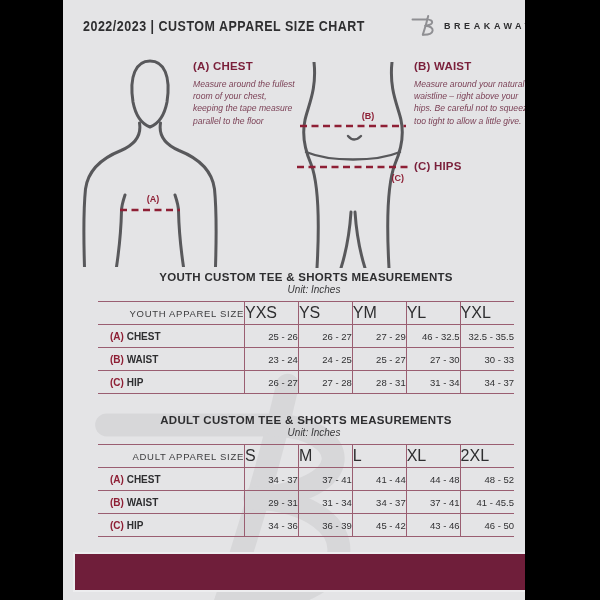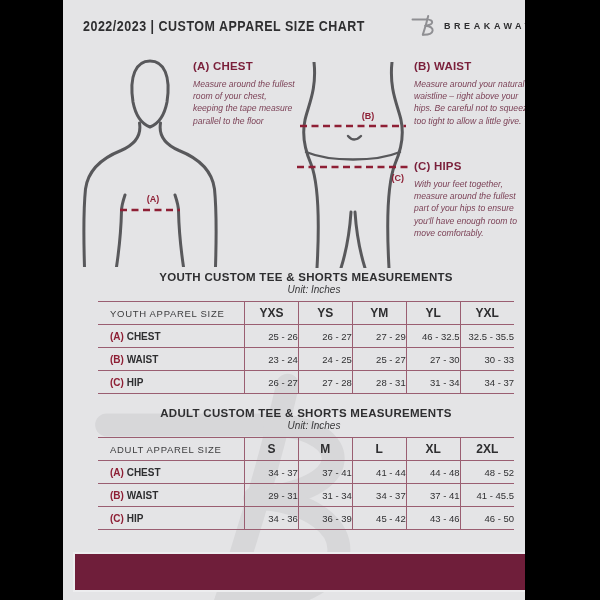--- a/index.html
+++ b/index.html
@@ -48,29 +48,29 @@
   .tbl-title{text-align:center;font-weight:bold;font-size:11.5px;color:#2e2e30;letter-spacing:.3px;margin:0;}
   .tbl-unit{text-align:center;font-style:italic;font-size:10px;color:#38383a;margin:1px 0 0 0;padding-left:16px;}
   table.size-table{
     width:416px;margin:6px auto 0 auto;border-collapse:collapse;table-layout:fixed;
     background:transparent;
   }
   .size-table tr{height:23px;}
   .size-table thead tr{border-top:1.5px solid #9a5e71;border-bottom:1.5px solid #9a5e71;}
   .size-table tbody tr{border-bottom:1.5px solid #9a5e71;}
   .size-table th+th,.size-table td+td{border-left:1.5px solid #9a5e71;}
-  .size-table th{font-size:12px;font-weight:bold;color:#2e2e30;text-align:center;padding:0;}
+  .size-table th{font-size:16px;font-weight:normal;color:#2e2e30;text-align:left;padding:0;}
   .size-table th.lblcol{
     width:134px;font-weight:normal;font-size:9.5px;letter-spacing:.7px;
-    text-align:left;padding-left:12px;color:#3c3c3e;
+    text-align:right;padding-left:12px;color:#3c3c3e;
   }
   .size-table td{font-size:9.5px;color:#303032;text-align:right;padding:0;}
   .size-table td.lbl{text-align:left;padding-left:12px;font-size:10px;font-weight:bold;color:#2e2e30;}
   .pfx{color:#8e1f35;font-weight:bold;}
-  .adult-block{margin-top:13px;}
+  .adult-block{margin-top:20px;}
   
   .footer-bar{
     position:absolute;left:10px;top:552px;width:451px;height:36px;
     background:#6f1e3a;border:2px solid #ededef;z-index:2;
   }
 </style>
 </head>
 <body>
 
 <div class="page">
@@ -127,21 +127,20 @@
   <div class="guide guide-chest">
     <p class="g-head">(A) CHEST</p>
     <p class="g-body">Measure around the fullest room of your chest, keeping the tape measure parallel to the floor</p>
   </div>
   <div class="guide guide-waist">
     <p class="g-head">(B) WAIST</p>
     <p class="g-body">Measure around your natural waistline – right above your hips. Be careful not to squeeze too tight to allow a little give.</p>
   </div>
   <div class="guide guide-hips">
     <p class="g-head">(C) HIPS</p>
-    <p class="g-body">With your feet together, measure around the fullest part of your hips to ensure you'll have enough room to move comfortably.</p>
   </div>
 
   <div class="tables">
 
     <div class="youth-block">
       <p class="tbl-title">YOUTH CUSTOM TEE &amp; SHORTS MEASUREMENTS</p>
       <p class="tbl-unit">Unit: Inches</p>
       <table class="size-table">
         <thead>
           <tr>

